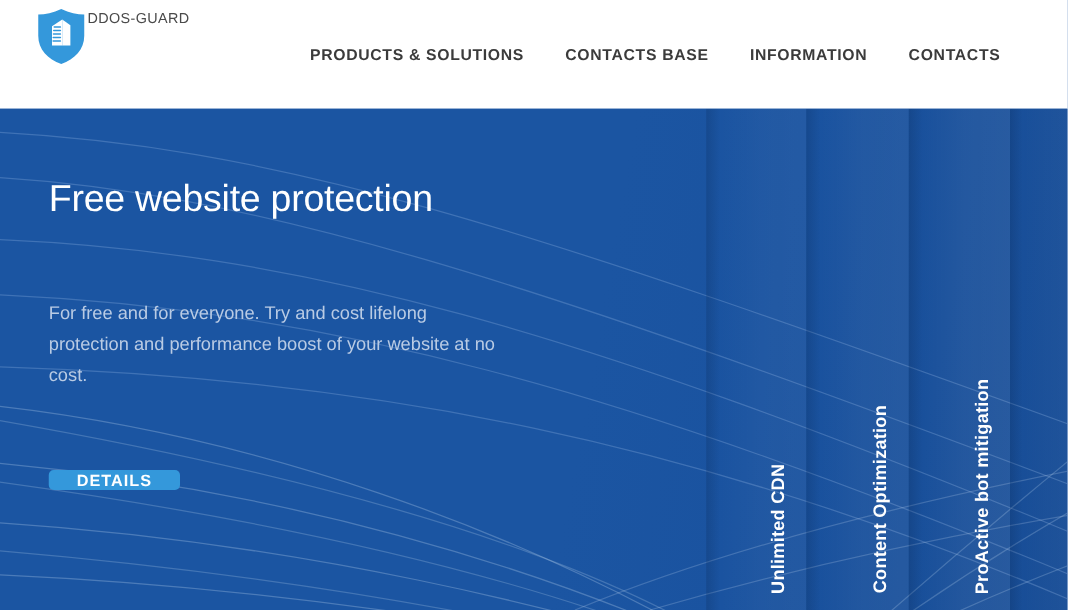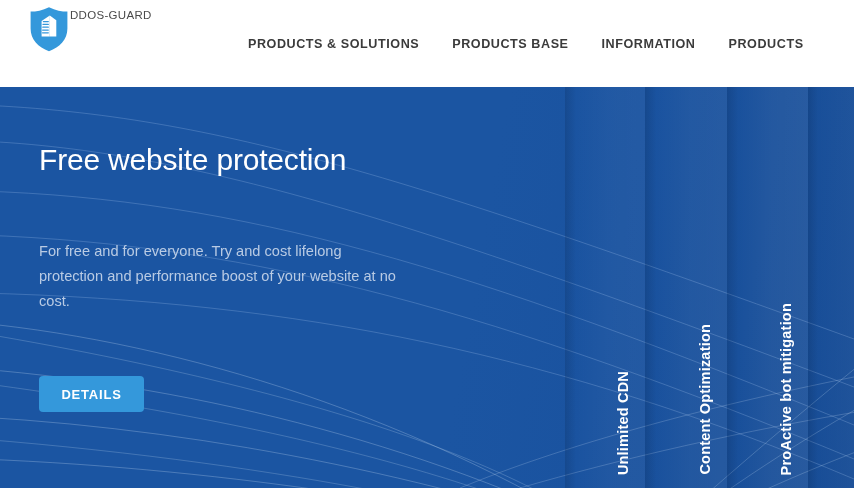--- a/index.html
+++ b/index.html
@@ -149,21 +149,21 @@
   }
 
   .details-btn {
     position: absolute;
     top: 289px;
     left: 0;
     display: inline-flex;
     align-items: center;
     justify-content: center;
     min-width: 105px;
-    height: 36px;
+    height: 16px;
     padding: 0 18px;
     border: none;
     border-radius: 4px;
     background: #3498db;
     color: #ffffff;
     font-size: 13px;
     font-weight: bold;
     letter-spacing: 0.8px;
     cursor: pointer;
     font-family: "Liberation Sans", sans-serif;
@@ -209,23 +209,23 @@
             <line x1="14.6" y1="24.0" x2="20.3" y2="24.0"></line>
             <line x1="14.5" y1="26.8" x2="20.3" y2="26.8"></line>
           </g>
         </svg>
       </span>
       <span class="brand-text">DDOS-GUARD</span>
     </a>
 
     <nav class="main-nav">
       <a class="nav-link" href="#">PRODUCTS &amp; SOLUTIONS</a>
-      <a class="nav-link" href="#">PRODUCTS BASE</a>
+      <a class="nav-link" href="#">CONTACTS BASE</a>
       <a class="nav-link" href="#">INFORMATION</a>
-      <a class="nav-link" href="#">PRODUCTS</a>
+      <a class="nav-link" href="#">CONTACTS</a>
     </nav>
 
   </header>
 
   <section class="hero">
 
     <svg class="hero-lines" viewBox="0 0 854 401" preserveAspectRatio="none" aria-hidden="true">
       <g fill="none" stroke="#9dc0e8" stroke-opacity="0.28" stroke-width="1">
         <path d="M-20,18 C220,28 420,95 854,252"></path>
         <path d="M-20,54 C200,64 430,140 854,300"></path>

